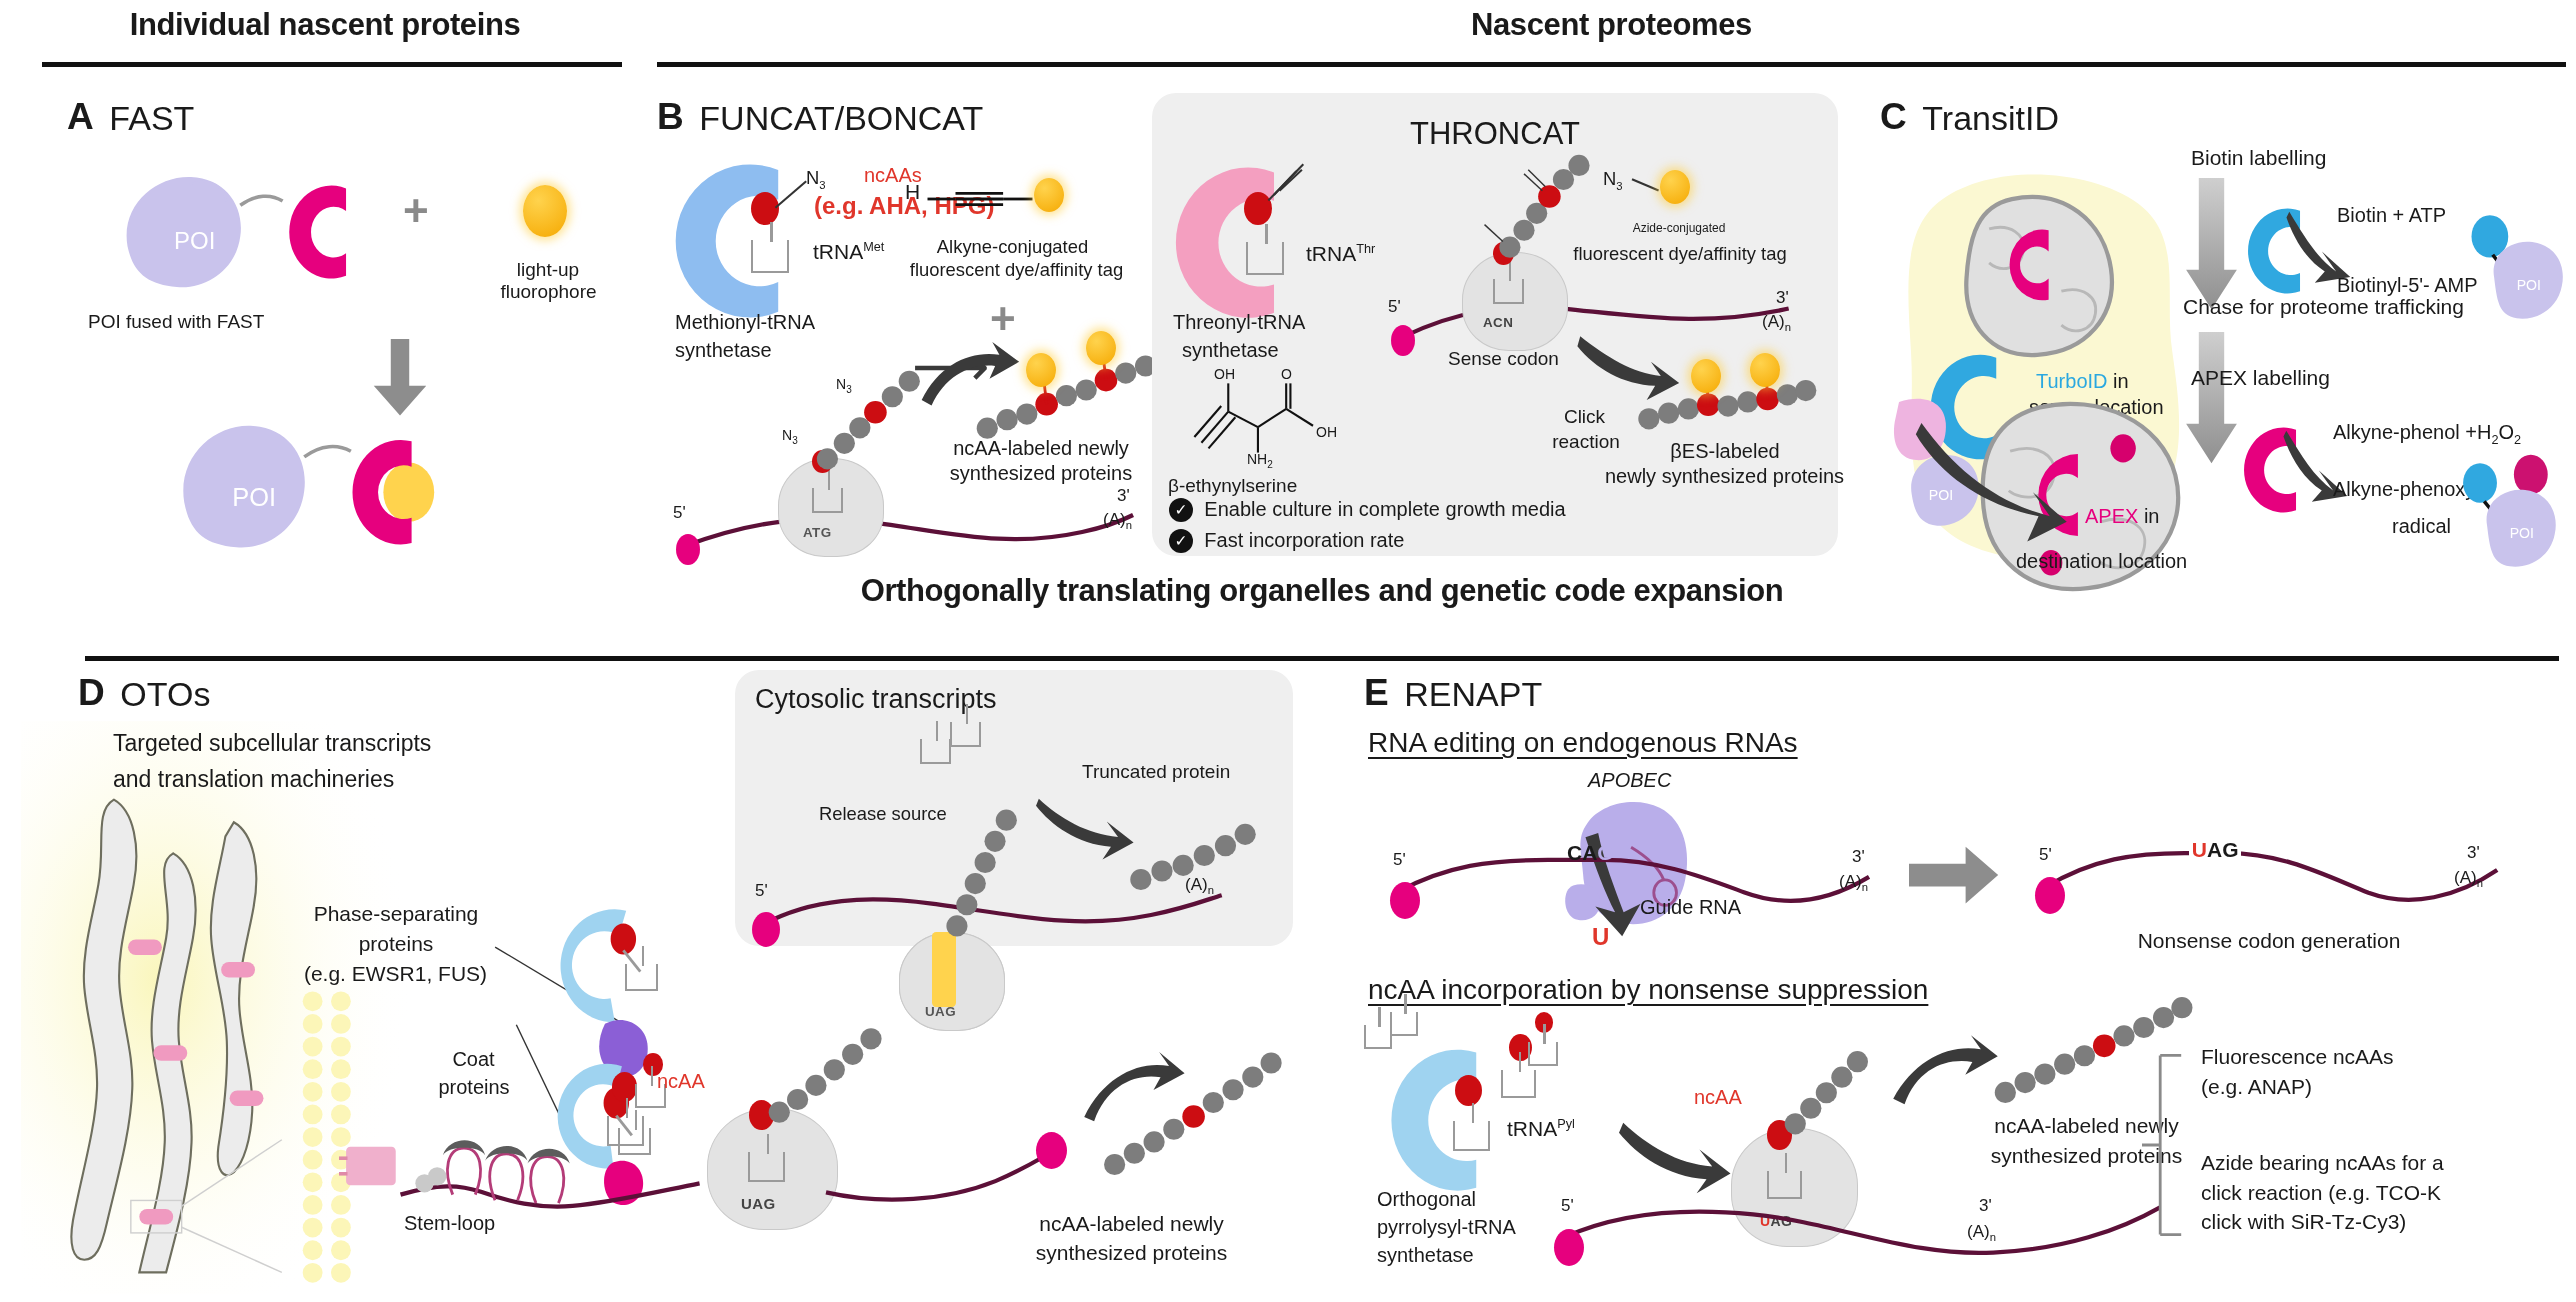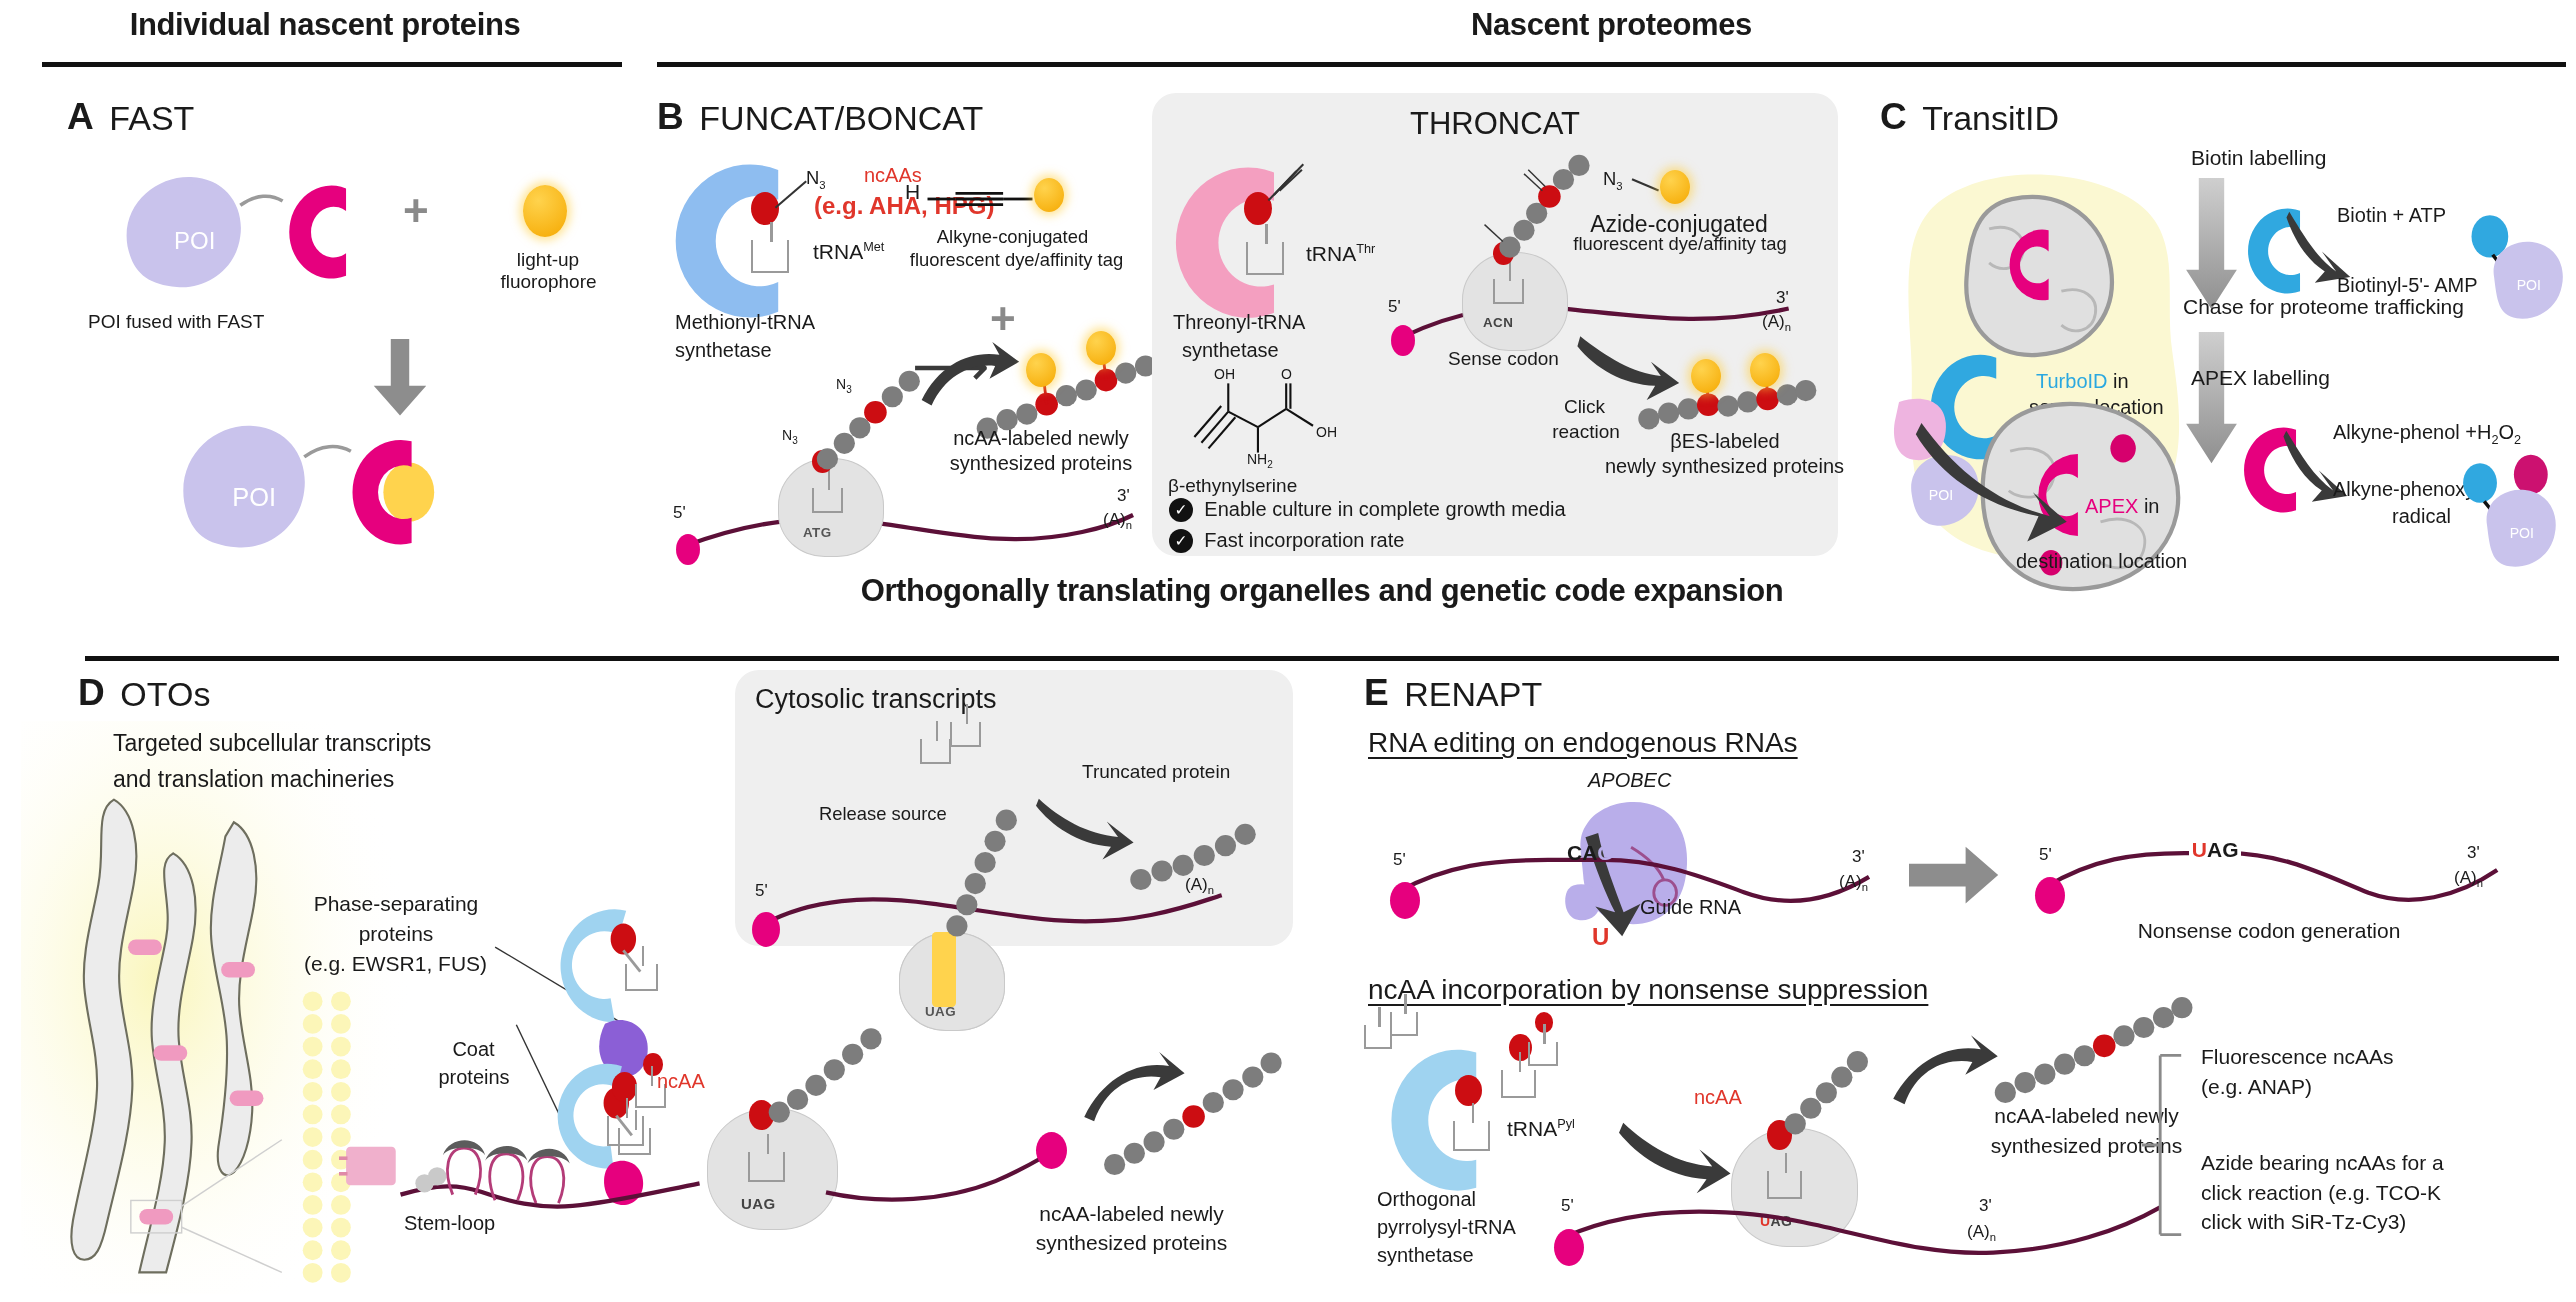--- a/index.html
+++ b/index.html
@@ -15,21 +15,21 @@
   .sec-title { font-weight: bold; text-align: center; letter-spacing: -0.4px; }
   .rule { background: #111; }
   .panel-letter { font-weight: bold; font-size: 37px; line-height: 1; }
   .panel-name { font-size: 34px; line-height: 1; }
   .lbl { font-size: 19px; line-height: 1.18; }
   .lbl-sm { font-size: 17px; line-height: 1.18; }
   .lbl-xs { font-size: 14px; line-height: 1.15; }
   .red { color: #e0362b; }
   .magenta { color: #e6007e; }
   .cyanlbl { color: #2aa8e0; }
-  .ctr { text-align: center; }
+  .ctr { text-align: center; margin-top: 10px; }
 
   .greybox { background: #efefef; border-radius: 24px; }
 
   
   .mrna-dot { width: 24px; height: 31px; border-radius: 50%; background: #e6007e; }
   .bead-red { width: 21px; height: 22.6px; border-radius: 50%; background: #cc0d12; }
   .dye { width: 30px; height: 34px; border-radius: 50%;
          background: radial-gradient(circle at 35% 30%, #ffd34d, #f5a800);
          box-shadow: 0 0 10px 3.5px rgba(255,205,60,.55); }
   .ribosome { width: 106px; height: 99px; background: #e3e3e3;
@@ -216,21 +216,21 @@
 </div>
 <div class="abs lbl" style="left:1168px; top:475px; font-size:19px;">β-ethynylserine</div>
 
 <div class="abs lbl-sm" style="left:1603px; top:168px; font-size:18.4px;">
   <span>N</span><sub style="font-size:11.3px;">3</sub>
 </div>
 <svg class="abs" style="left:1632px; top:175px;" width="35" height="25.4" viewBox="0 0 50 36">
   <line x1="0" y1="6" x2="38" y2="22" stroke="#333" stroke-width="3"></line>
 </svg>
 <div class="abs dye" style="left:1660px; top:170px;"></div>
-<div class="abs lbl ctr" style="left:1548px; top:211px; width:262px; font-size:23px;">Azide-conjugated</div>
+<div class="abs lbl ctr" style="left:1548px; top:211px; width:262px; font-size:12px;">Azide-conjugated</div>
 <div class="abs lbl ctr" style="left:1535px; top:233px; width:290px; font-size:18.4px;">fluorescent dye/affinity tag</div>
 
 <svg class="abs" style="left:1393px; top:283px;" width="431" height="85" viewBox="0 0 610 120">
   <path d="M14 76 C90 40 160 28 240 36 C360 48 440 62 560 36" fill="none" stroke="#5c1038" stroke-width="6"></path>
 </svg>
 <div class="abs mrna-dot" style="left:1391px; top:325px;"></div>
 <div class="abs lbl-sm" style="left:1388px; top:297px;">5'</div>
 <div class="abs lbl-sm" style="left:1776px; top:288px;">3'</div>
 <div class="abs lbl-sm" style="left:1762px; top:312px;">
   <span>(A)</span><sub style="font-size:11.3px;">n</sub>

